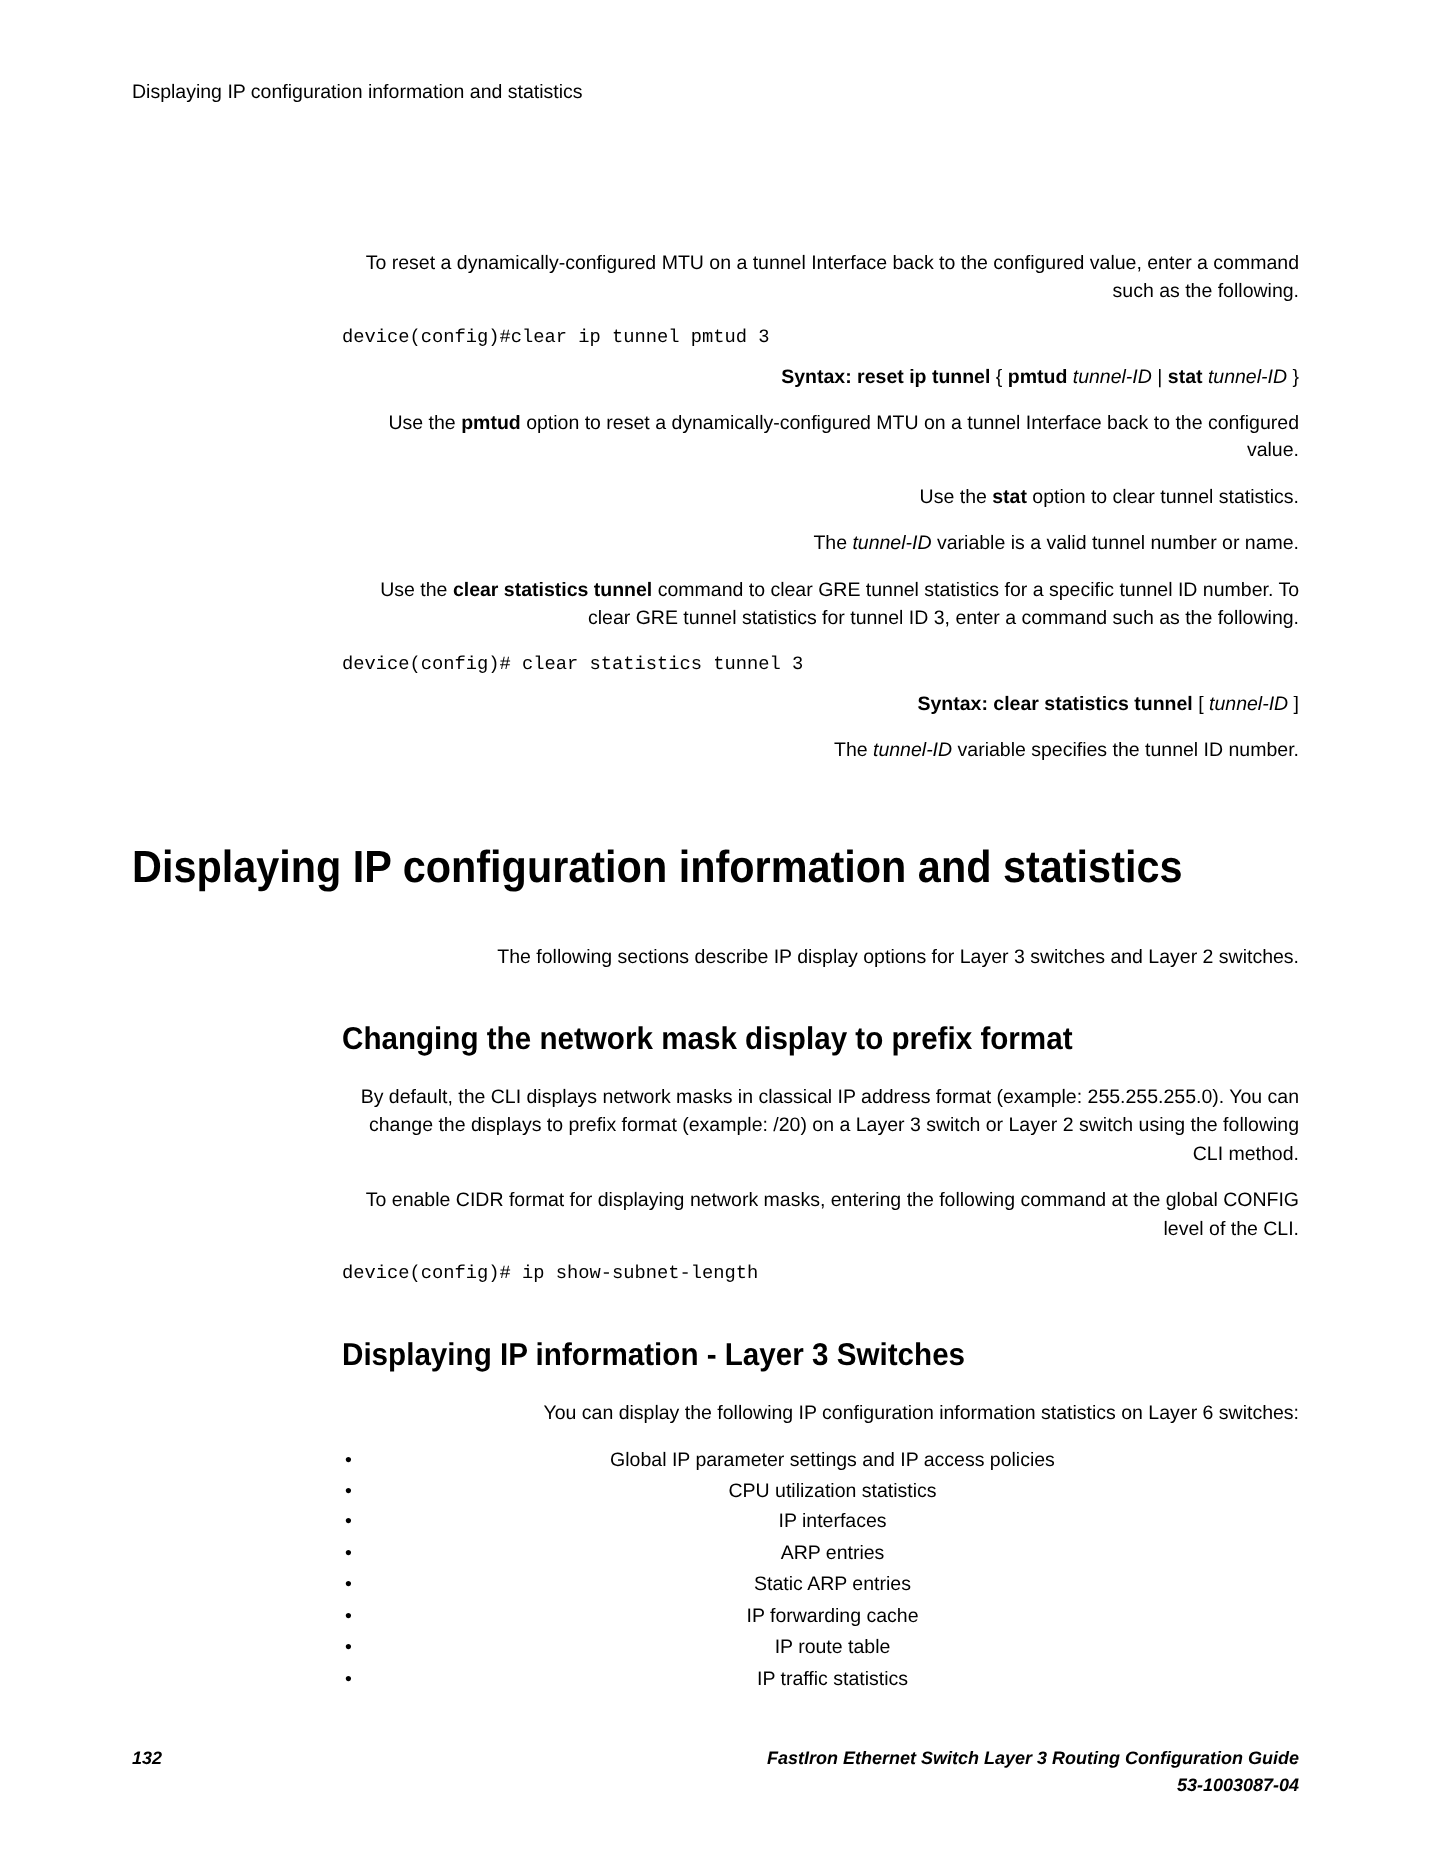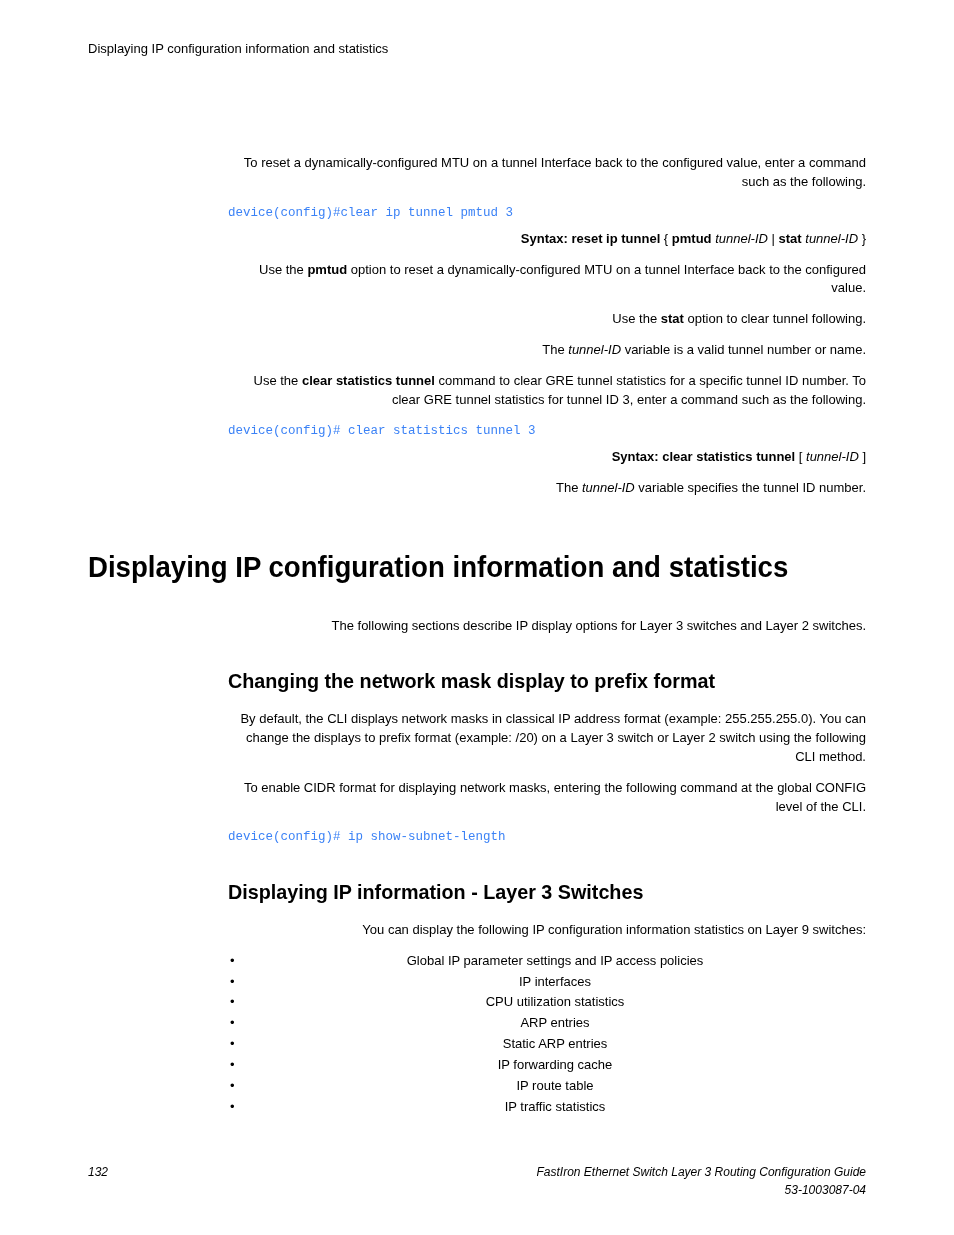--- a/index.html
+++ b/index.html
@@ -8,34 +8,34 @@
     font-size: 13px;
     color: #000;
     background: #fff;
     line-height: 1.45;
   }
   .page {
     width: 954px;
     height: 1235px;
     position: relative;
     box-sizing: border-box;
-    padding: 40px 88px 40px 88px;
+    padding: 52px 88px 40px 88px;
   }
   .running-header {
     font-size: 13px;
     color: #000;
     margin-bottom: 95px;
   }
   .body-col {
     margin-left: 140px;
   }
   p { margin: 0 0 12px 0; text-align: right; }
   .code {
     font-family: "Courier New", Courier, monospace;
-    color: #3b82f6;
+    color: #000000;
     font-size: 12.5px;
     margin: 6px 0 8px 0;
     white-space: pre;
   }
   .syntax-line { margin: 6px 0 12px 0; }
   b { font-weight: bold; }
   i { font-style: italic; }
   h1.section-condensed {
     font-family: Arial, Helvetica, sans-serif;
     font-weight: 700;
@@ -68,20 +68,21 @@
     position: absolute;
     left: 2px;
     top: 0;
   }
   .footer {
     position: absolute;
     left: 88px;
     right: 88px;
     bottom: 36px;
     font-size: 12px;
+    font-weight: bold;
   }
   .footer .pagenum {
     float: left;
     font-style: italic;
   }
   .footer .doc {
     float: right;
     text-align: right;
     font-style: italic;
   }
@@ -101,21 +102,21 @@
 
     <p class="syntax-line">
       <b>Syntax: reset ip tunnel</b><span> { </span><b>pmtud</b><i> tunnel-ID</i><span> | </span><b>stat</b><i> tunnel-ID</i><span> }</span>
     </p>
 
     <p>
       <span>Use the </span><b>pmtud</b><span> option to reset a dynamically-configured MTU on a tunnel Interface back to the configured value.</span>
     </p>
 
     <p>
-      <span>Use the </span><b>stat</b><span> option to clear tunnel following.</span>
+      <span>Use the </span><b>stat</b><span> option to clear tunnel statistics.</span>
     </p>
 
     <p>
       <span>The </span><i>tunnel-ID</i><span> variable is a valid tunnel number or name.</span>
     </p>
 
     <p>
       <span>Use the </span><b>clear statistics tunnel</b><span> command to clear GRE tunnel statistics for a specific tunnel ID number. To clear GRE tunnel statistics for tunnel ID 3, enter a command such as the following.</span>
     </p>
 
@@ -137,26 +138,26 @@
     <p>The following sections describe IP display options for Layer 3 switches and Layer 2 switches.</p>
 
     <h2 class="subsection">Changing the network mask display to prefix format</h2>
 
     <p>By default, the CLI displays network masks in classical IP address format (example: 255.255.255.0). You can change the displays to prefix format (example: /20) on a Layer 3 switch or Layer 2 switch using the following CLI method.</p>
     <p>To enable CIDR format for displaying network masks, entering the following command at the global CONFIG level of the CLI.</p>
     <div class="code">device(config)# ip show-subnet-length</div>
 
     <h2 class="subsection">Displaying IP information - Layer 3 Switches</h2>
 
-    <p>You can display the following IP configuration information statistics on Layer 9 switches:</p>
+    <p>You can display the following IP configuration information statistics on Layer 6 switches:</p>
 
     <ul class="bullets">
       <li>Global IP parameter settings and IP access policies</li>
+      <li>CPU utilization statistics</li>
       <li>IP interfaces</li>
-      <li>CPU utilization statistics</li>
       <li>ARP entries</li>
       <li>Static ARP entries</li>
       <li>IP forwarding cache</li>
       <li>IP route table</li>
       <li>IP traffic statistics</li>
     </ul>
   </div>
 
   <div class="footer">
     <div class="pagenum">132</div>

